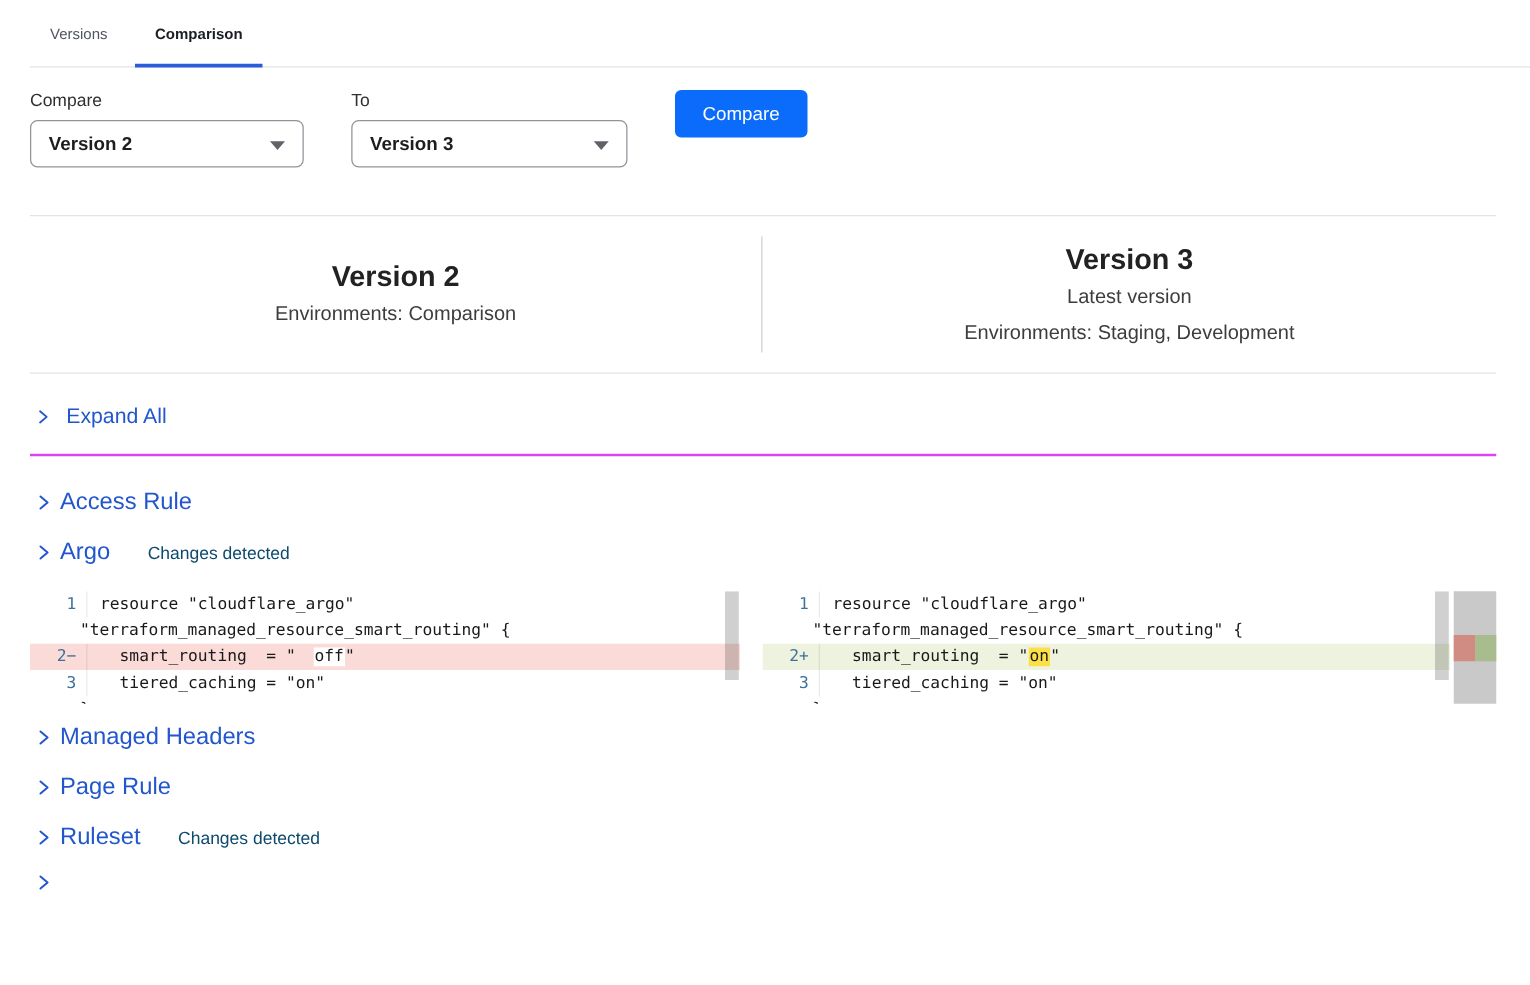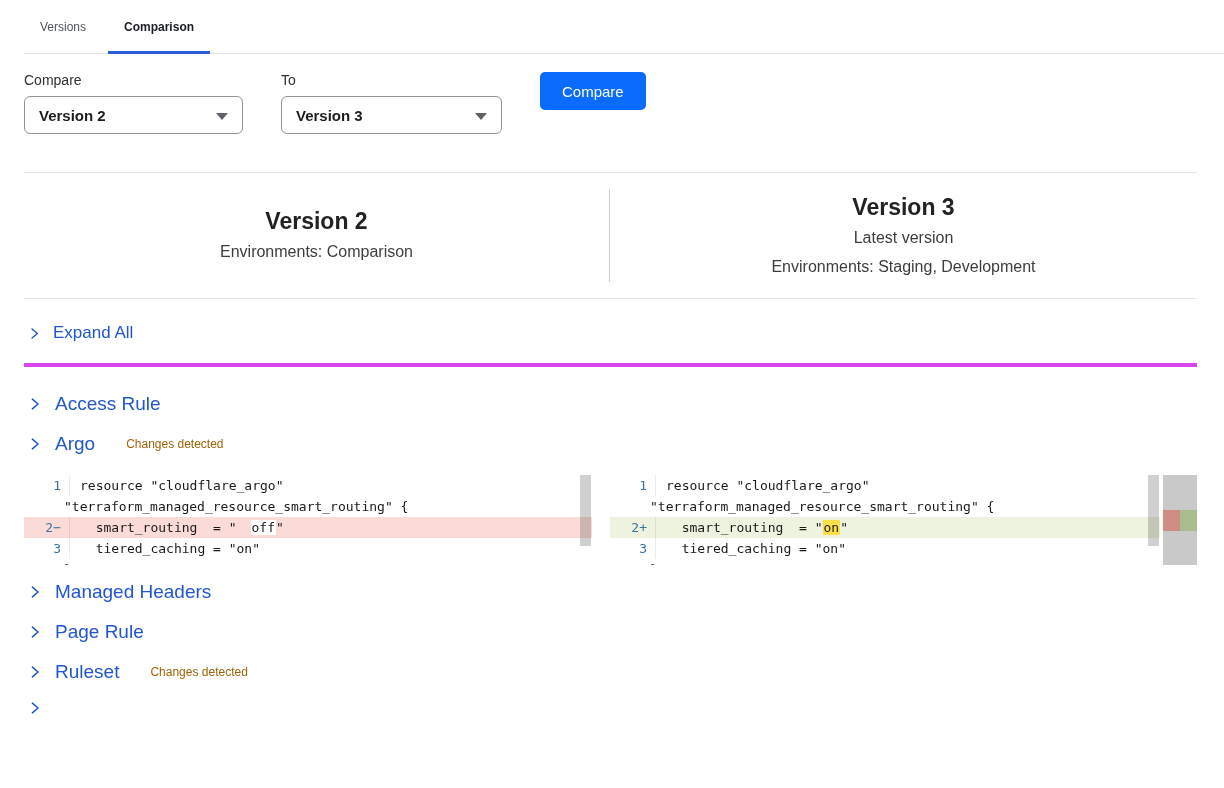--- a/index.html
+++ b/index.html
@@ -39,30 +39,30 @@
   .vh-col { display: flex; flex-direction: column; justify-content: center;
             align-items: center; text-align: center; }
   .vh-left { width: 585px; }
   .vh-sep { width: 1px; background: #cfcfcf; margin: 16px 0; }
   .vh-right { flex: 1; }
   .vh-title { font-size: 23px; font-weight: 700; color: #222; line-height: 30px; }
   .vh-sub { font-size: 16px; color: #3d3d3d; line-height: 27px; margin-top: 2px; }
 
   
   .expand-wrap { margin: 0 27px 8px 24px; padding: 24px 0 20px 4px;
-                 border-bottom: 4px solid #d946ef; }
+                 border-bottom: 2px solid #d946ef; }
   .expand-row { display: flex; align-items: center; gap: 12px; color: #2156cc;
                 font-size: 17px; cursor: pointer; width: fit-content; }
 
   
-  .section-row { margin-left: 28px; display: flex; align-items: center; gap: 13px;
+  .section-row { margin-left: 28px; display: flex; align-items: center; gap: 6px;
                  color: #2156cc; font-size: 19px; cursor: pointer; width: fit-content; }
   .mt26 { margin-top: 26px; } .mt18 { margin-top: 18px; } .mt16 { margin-top: 16px; }
   .chev { display: flex; align-items: center; color: #2156cc; }
-  .badge { font-size: 12px; color: #a16207; margin-left: 18px; font-weight: 400; }
+  .badge { font-size: 14px; color: #0c4a6e; margin-left: 24px; font-weight: 400; }
   .badge:empty { display: none; }
 
   
   .diff-wrap { display: flex; margin: 20px 27px 0 24px; height: 90px; }
   .diff-panel { position: relative; overflow: hidden; background: #fff; }
   .panel-left { width: 568px; margin-right: 18px; flex: none; }
   .right-group { flex: 1; display: flex; }
   .panel-right { flex: 1; }
   .row { display: flex; height: 21px; font-family: "DejaVu Sans Mono", monospace;
          font-size: 13px; line-height: 21px; }

